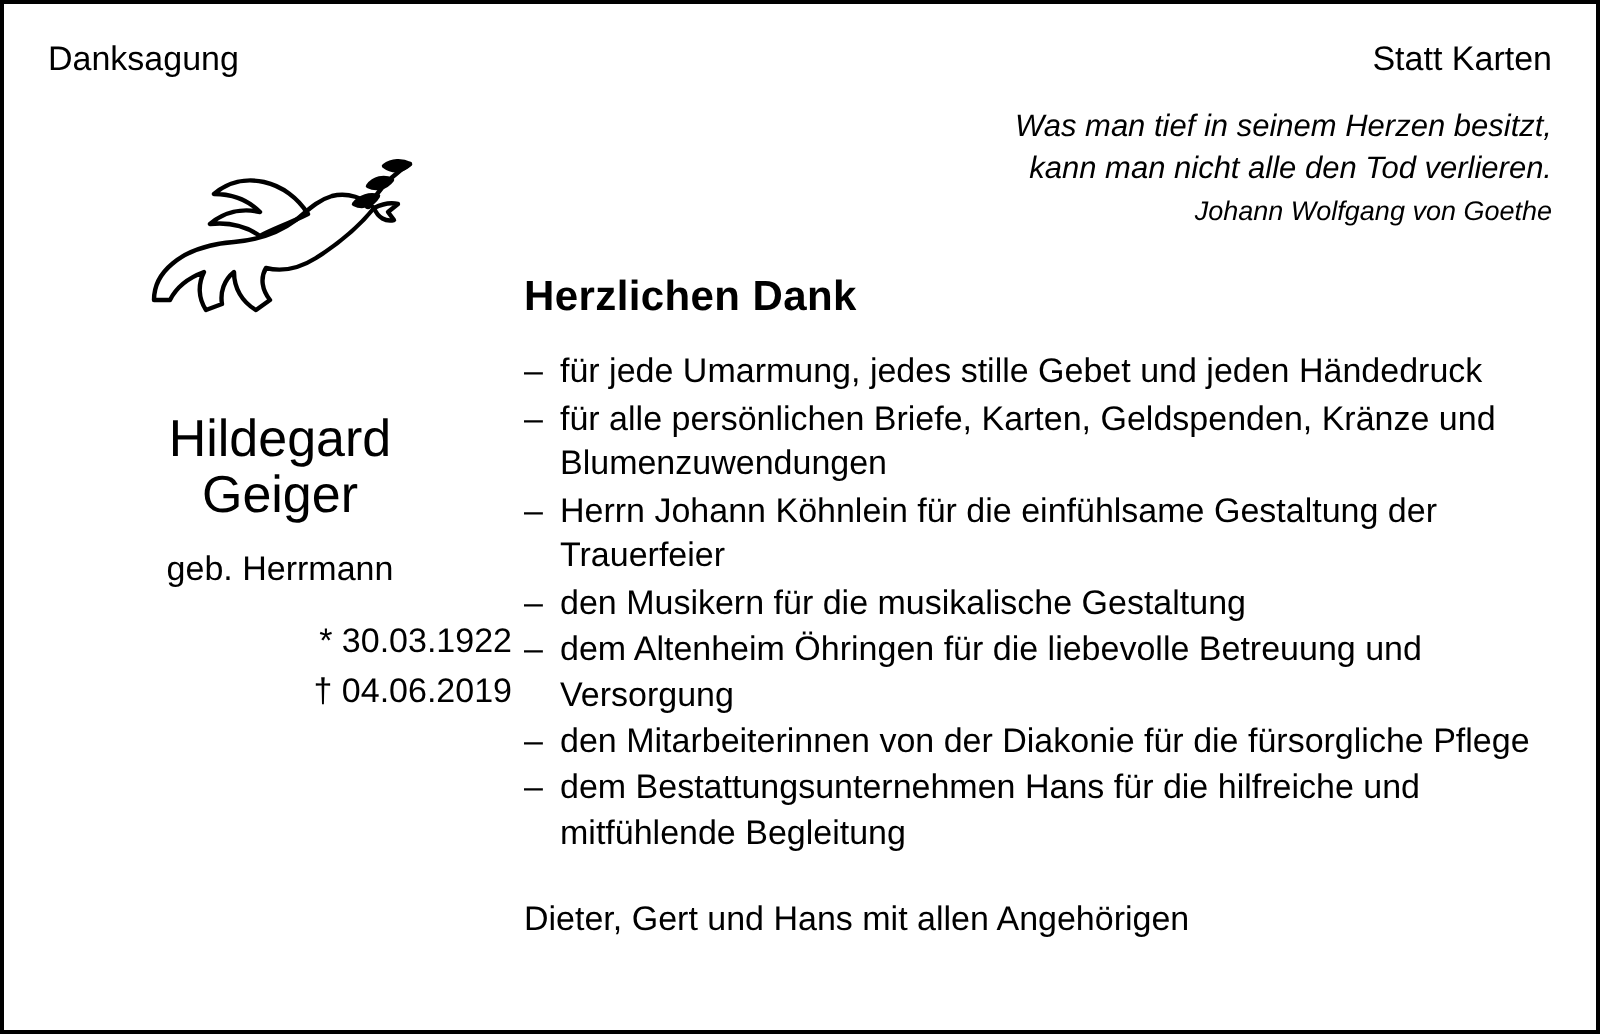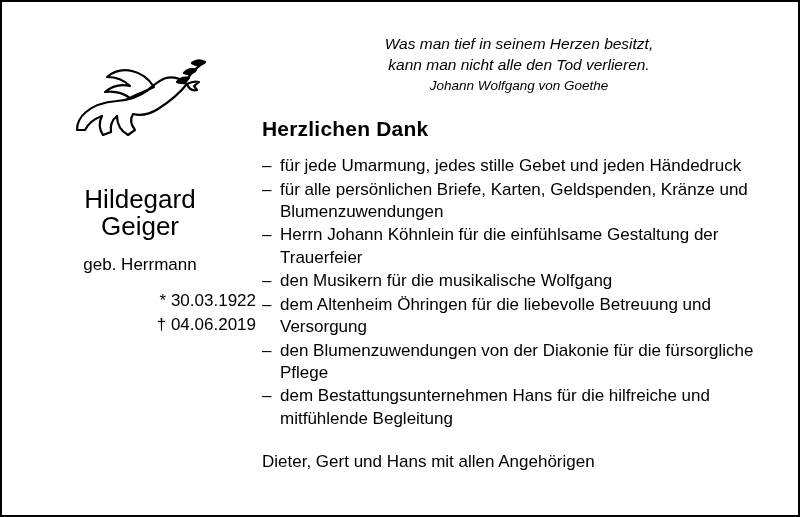--- a/index.html
+++ b/index.html
@@ -45,21 +45,21 @@
     flex: 0 0 232px;
     text-align: center;
     position: relative;
   }
   .right-col {
     flex: 1 1 auto;
     padding-left: 6px;
   }
 
   .quote {
-    text-align: center;
+    text-align: right;
     font-style: italic;
     font-size: 15.5px;
     line-height: 1.35;
     margin-top: 10px;
   }
   .quote .author {
     font-size: 13.5px;
     display: block;
     margin-top: 1px;
   }
@@ -119,20 +119,24 @@
     line-height: 1.45;
     text-align: right;
   }
 </style>
 </head>
 <body>
 
 <div class="page">
   <div class="inner">
 
+    <div class="topbar">
+      <div class="left">Danksagung</div>
+      <div class="right">Statt Karten</div>
+    </div>
 
     <div class="body-area">
 
       <div class="left-col">
 
         <svg class="dove" viewBox="0 0 170 120" aria-hidden="true">
           <g fill="none" stroke="#000000" stroke-width="2.2" stroke-linecap="round" stroke-linejoin="round">
 
             <path d="M150 22 C143 26 137 32 132 39"></path>
             <path d="M150 22 C146 20 141 20 137 23 C141 26 146 26 150 22 Z" fill="#000000"></path>
@@ -179,23 +183,23 @@
           <div>kann man nicht alle den Tod verlieren.</div>
           <span class="author">Johann Wolfgang von Goethe</span>
         </div>
 
         <div class="thanks-title">Herzlichen Dank</div>
 
         <ul class="thanks-list">
           <li>für jede Umarmung, jedes stille Gebet und jeden Händedruck</li>
           <li>für alle persönlichen Briefe, Karten, Geldspenden, Kränze und Blumenzuwendungen</li>
           <li>Herrn Johann Köhnlein für die einfühlsame Gestaltung der Trauerfeier</li>
-          <li>den Musikern für die musikalische Wolfgang</li>
+          <li>den Musikern für die musikalische Gestaltung</li>
           <li>dem Altenheim Öhringen für die liebevolle Betreuung und Versorgung</li>
-          <li>den Blumenzuwendungen von der Diakonie für die fürsorgliche Pflege</li>
+          <li>den Mitarbeiterinnen von der Diakonie für die fürsorgliche Pflege</li>
           <li>dem Bestattungsunternehmen Hans für die hilfreiche und mitfühlende Begleitung</li>
         </ul>
 
         <div class="closing">Dieter, Gert und Hans mit allen Angehörigen</div>
       </div>
     </div>
   </div>
 </div>
 
 </body></html>

